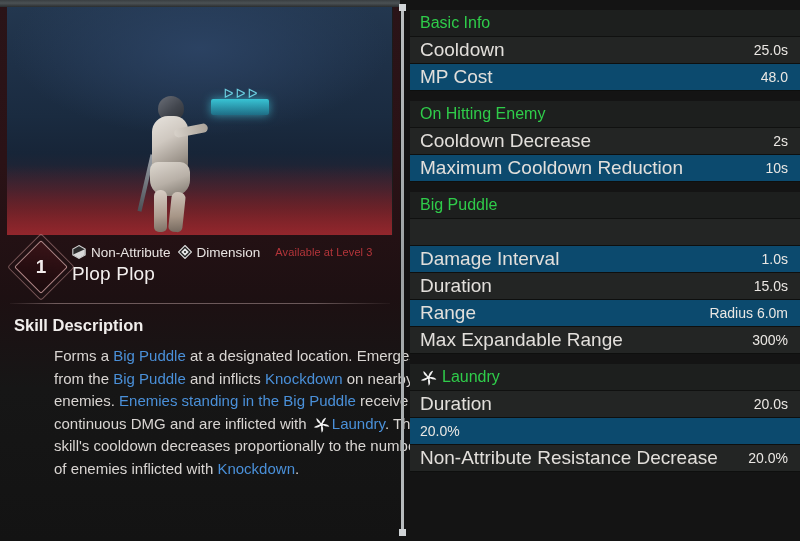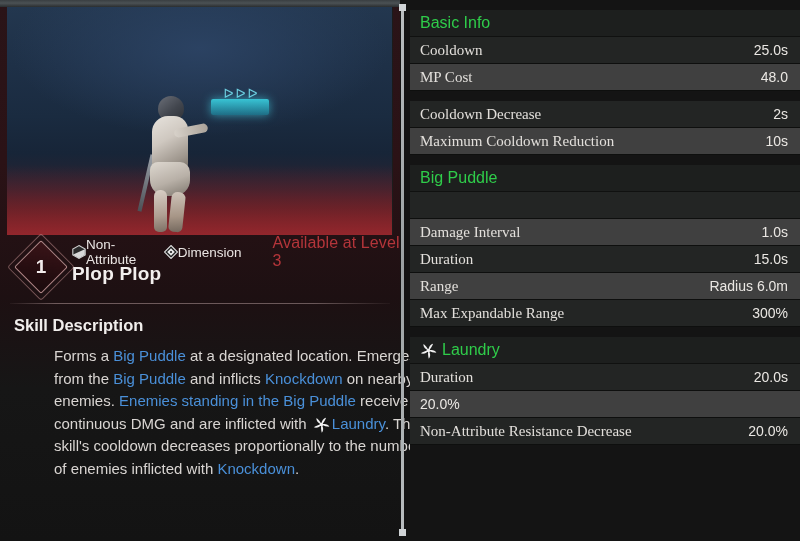--- a/index.html
+++ b/index.html
@@ -106,33 +106,33 @@
     background: linear-gradient(145deg, #3a1418 0%, #250d10 60%, #1a0a0c 100%);
   }
   .lvl-num {
     position:absolute; inset:0; display:flex; align-items:center; justify-content:center;
     color:#f2ecec; font-size:19px; font-weight:600;
   }
   .attr-row {
     position:absolute; left:72px; top:5px; display:flex; align-items:center; gap:7px;
     height:20px;
   }
-  .attr-item { display:flex; align-items:center; }
+  .attr-item { display:flex; align-items:center; gap:5px; }
   .attr-label { color:#e9e4e2; font-size:13.5px; }
   .ico-hex {
     width:14px; height:14px; position:relative; display:inline-block;
   }
   .ico-hex svg, .ico-dia svg { display:block; }
   .ico-dia { width:14px; height:14px; display:inline-block; }
   .avail {
-    color:#b4353a; font-size:16px; margin-left:24px; letter-spacing:.1px;
+    color:#b4353a; font-size:11px; margin-left:8px; letter-spacing:.1px;
   }
   .skill-name {
     position:absolute; left:72px; top:26px;
-    color:#f3efee; font-size:19px; font-weight:700; letter-spacing:.2px;
+    color:#f3efee; font-size:19px; font-weight:400; letter-spacing:.2px;
   }
   .hsep {
     position:absolute; left:10px; top:303px; width:380px; height:1px;
     background: linear-gradient(90deg, rgba(200,170,170,.05) 0%, rgba(210,180,180,.45) 12%, rgba(200,175,175,.45) 80%, rgba(180,160,160,.05) 100%);
   }
   .sd-title {
     position:absolute; left:14px; top:316px;
     color:#f1eeec; font-size:16.5px; font-weight:700;
   }
   .desc {
@@ -170,22 +170,22 @@
   }
   .sec-head .lico {
     width:17px; height:17px; margin-right:5px; display:inline-block;
   }
   .row {
     height:27px; display:flex; align-items:center; justify-content:space-between;
     padding: 0 12px 0 10px;
     border-bottom:1px solid #0e0f0e;
   }
   .row.odd  { background:#232524; }
-  .row.even { background:#404040; }
-  .row .k { color:#e2dfdb; font-size:15px;font-family:Liberation Serif, serif; }
+  .row.even { background:#0c4a6e; }
+  .row .k { color:#e2dfdb; font-size:19px; }
   .row .v { color:#eae7e3; font-size:14px; }
   .spacer { height:10px; background:#141414; }
 </style>
 </head>
 <body>
 
 <div id="root">
 
   <div class="left">
     <div class="top-strip"></div>
@@ -265,20 +265,23 @@
       </div>
       <div class="row odd">
         <span class="k">Cooldown</span>
         <span class="v">25.0s</span>
       </div>
       <div class="row even">
         <span class="k">MP Cost</span>
         <span class="v">48.0</span>
       </div>
       <div class="spacer"></div>
+      <div class="sec-head">
+        <span class="lbl">On Hitting Enemy</span>
+      </div>
       <div class="row odd">
         <span class="k">Cooldown Decrease</span>
         <span class="v">2s</span>
       </div>
       <div class="row even">
         <span class="k">Maximum Cooldown Reduction</span>
         <span class="v">10s</span>
       </div>
       <div class="spacer"></div>
       <div class="sec-head">

